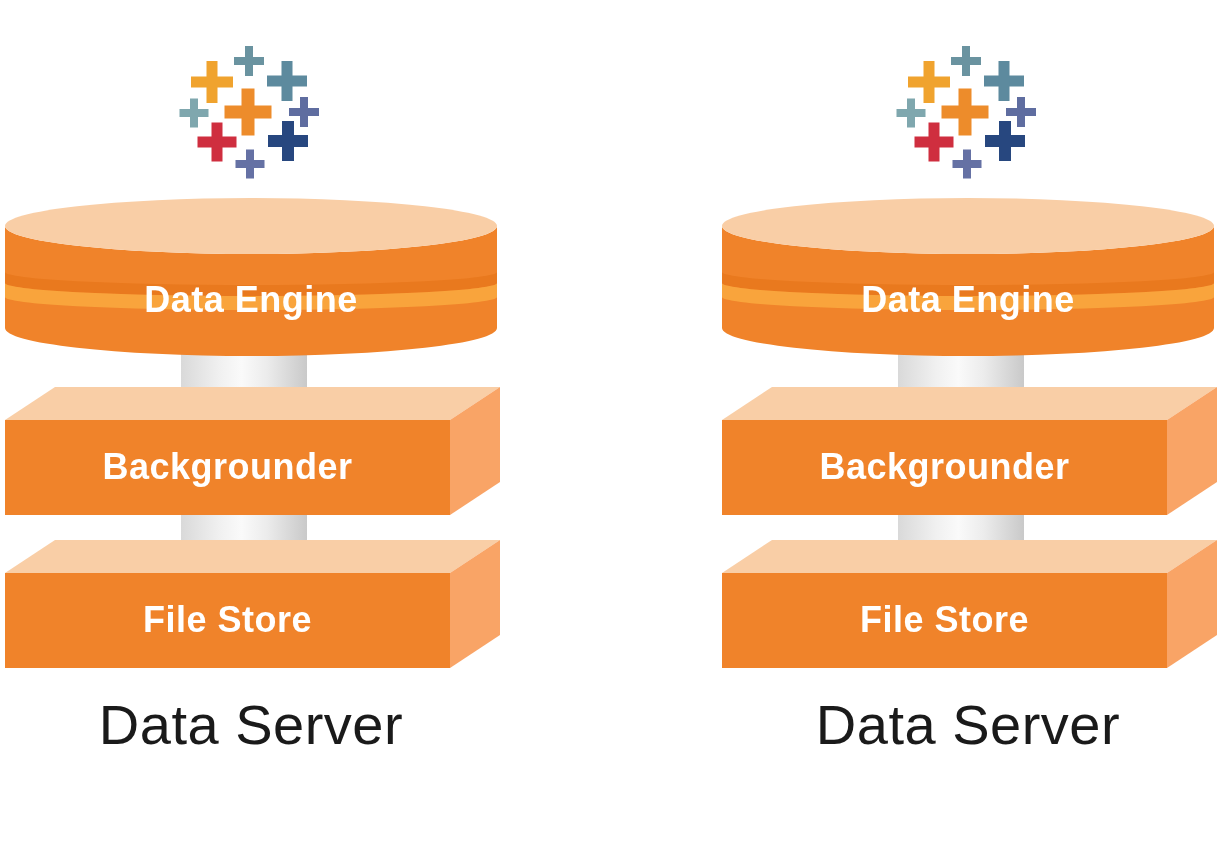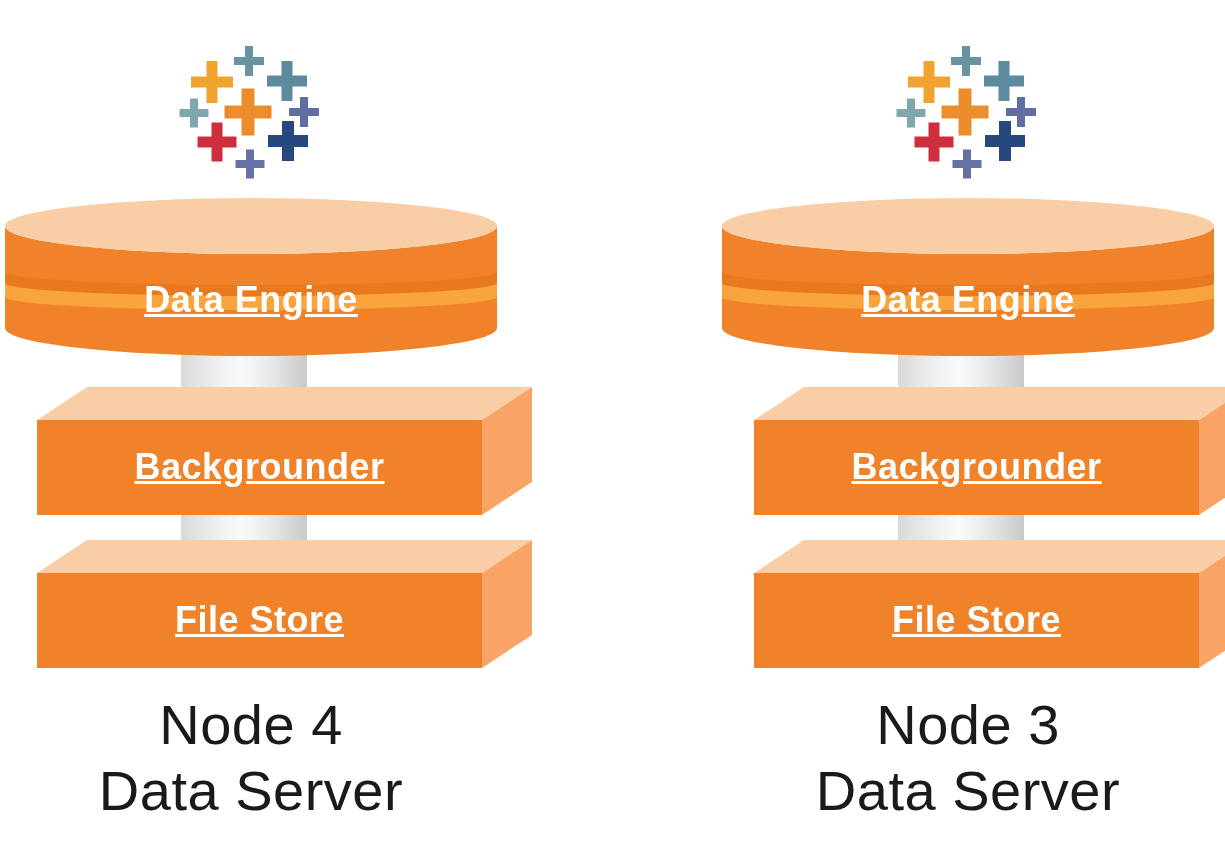--- a/index.html
+++ b/index.html
@@ -9,27 +9,27 @@
   }
   .node-group{position:absolute;top:0;width:515px;height:849px;}
   .logo-svg{position:absolute;left:175px;top:45px;width:148px;height:136px;}
   .pillar{
     position:absolute;left:181px;width:126px;
     background:linear-gradient(to right,#d9d9d9 0%,#f0f0f0 30%,#fafafa 48%,#ececec 68%,#c9c9c9 100%);
   }
   .pillar-1{top:350px;height:40px;}
   .pillar-2{top:512px;height:42px;}
   .cylinder{position:absolute;left:5px;top:198px;width:492px;height:158px;}
-  .box{position:absolute;left:5px;width:495px;height:128px;margin-left:32px;}
+  .box{position:absolute;left:5px;width:495px;height:128px;}
   .box-backgrounder{top:387px;}
   .box-filestore{top:540px;border-radius:29px;}
   .shape-svg{position:absolute;left:0;top:0;width:100%;height:100%;display:block;}
   .comp-label{
     position:absolute;color:#ffffff;font-weight:bold;font-size:36px;
-    letter-spacing:0.5px;text-align:center;white-space:nowrap;text-decoration:underline;
+    letter-spacing:0.5px;text-align:center;white-space:nowrap;
   }
   .cylinder .comp-label{left:0;right:0;top:84px;line-height:36px;}
   .box .comp-label{left:0;width:445px;top:62px;line-height:36px;}
   .caption{
     position:absolute;left:31px;top:692px;width:440px;text-align:center;
     font-size:56px;line-height:66px;font-weight:400;color:#1a1a1a;letter-spacing:0.5px;
   }
 </style>
 </head>
 <body>
@@ -102,21 +102,20 @@
     <div class="box box-filestore">
       <svg class="shape-svg" viewBox="0 0 495 128">
         <path d="M0,33 L50,0 L495,0 L445,33 Z" fill="#F9CEA6"></path>
         <path d="M445,33 L495,0 L495,95 L445,128 Z" fill="#F9A466"></path>
         <path d="M0,33 L445,33 L445,128 L0,128 Z" fill="#F0832A"></path>
       </svg>
       <div class="comp-label">File Store</div>
     </div>
 
     <div class="caption">
-      <div>Node 4</div>
       <div>Data Server</div>
     </div>
   </section>
 
   <section class="node-group" style="left:717px">
 
     <svg class="logo-svg" viewBox="0 0 148 136">
         <g fill="#F0A32E">
           <rect x="16" y="31.5" width="42" height="11"></rect>
           <rect x="31.5" y="16" width="11" height="42"></rect>
@@ -180,18 +179,17 @@
     <div class="box box-filestore">
       <svg class="shape-svg" viewBox="0 0 495 128">
         <path d="M0,33 L50,0 L495,0 L445,33 Z" fill="#F9CEA6"></path>
         <path d="M445,33 L495,0 L495,95 L445,128 Z" fill="#F9A466"></path>
         <path d="M0,33 L445,33 L445,128 L0,128 Z" fill="#F0832A"></path>
       </svg>
       <div class="comp-label">File Store</div>
     </div>
 
     <div class="caption">
-      <div>Node 3</div>
       <div>Data Server</div>
     </div>
   </section>
 
 </div>
 
 </body></html>

